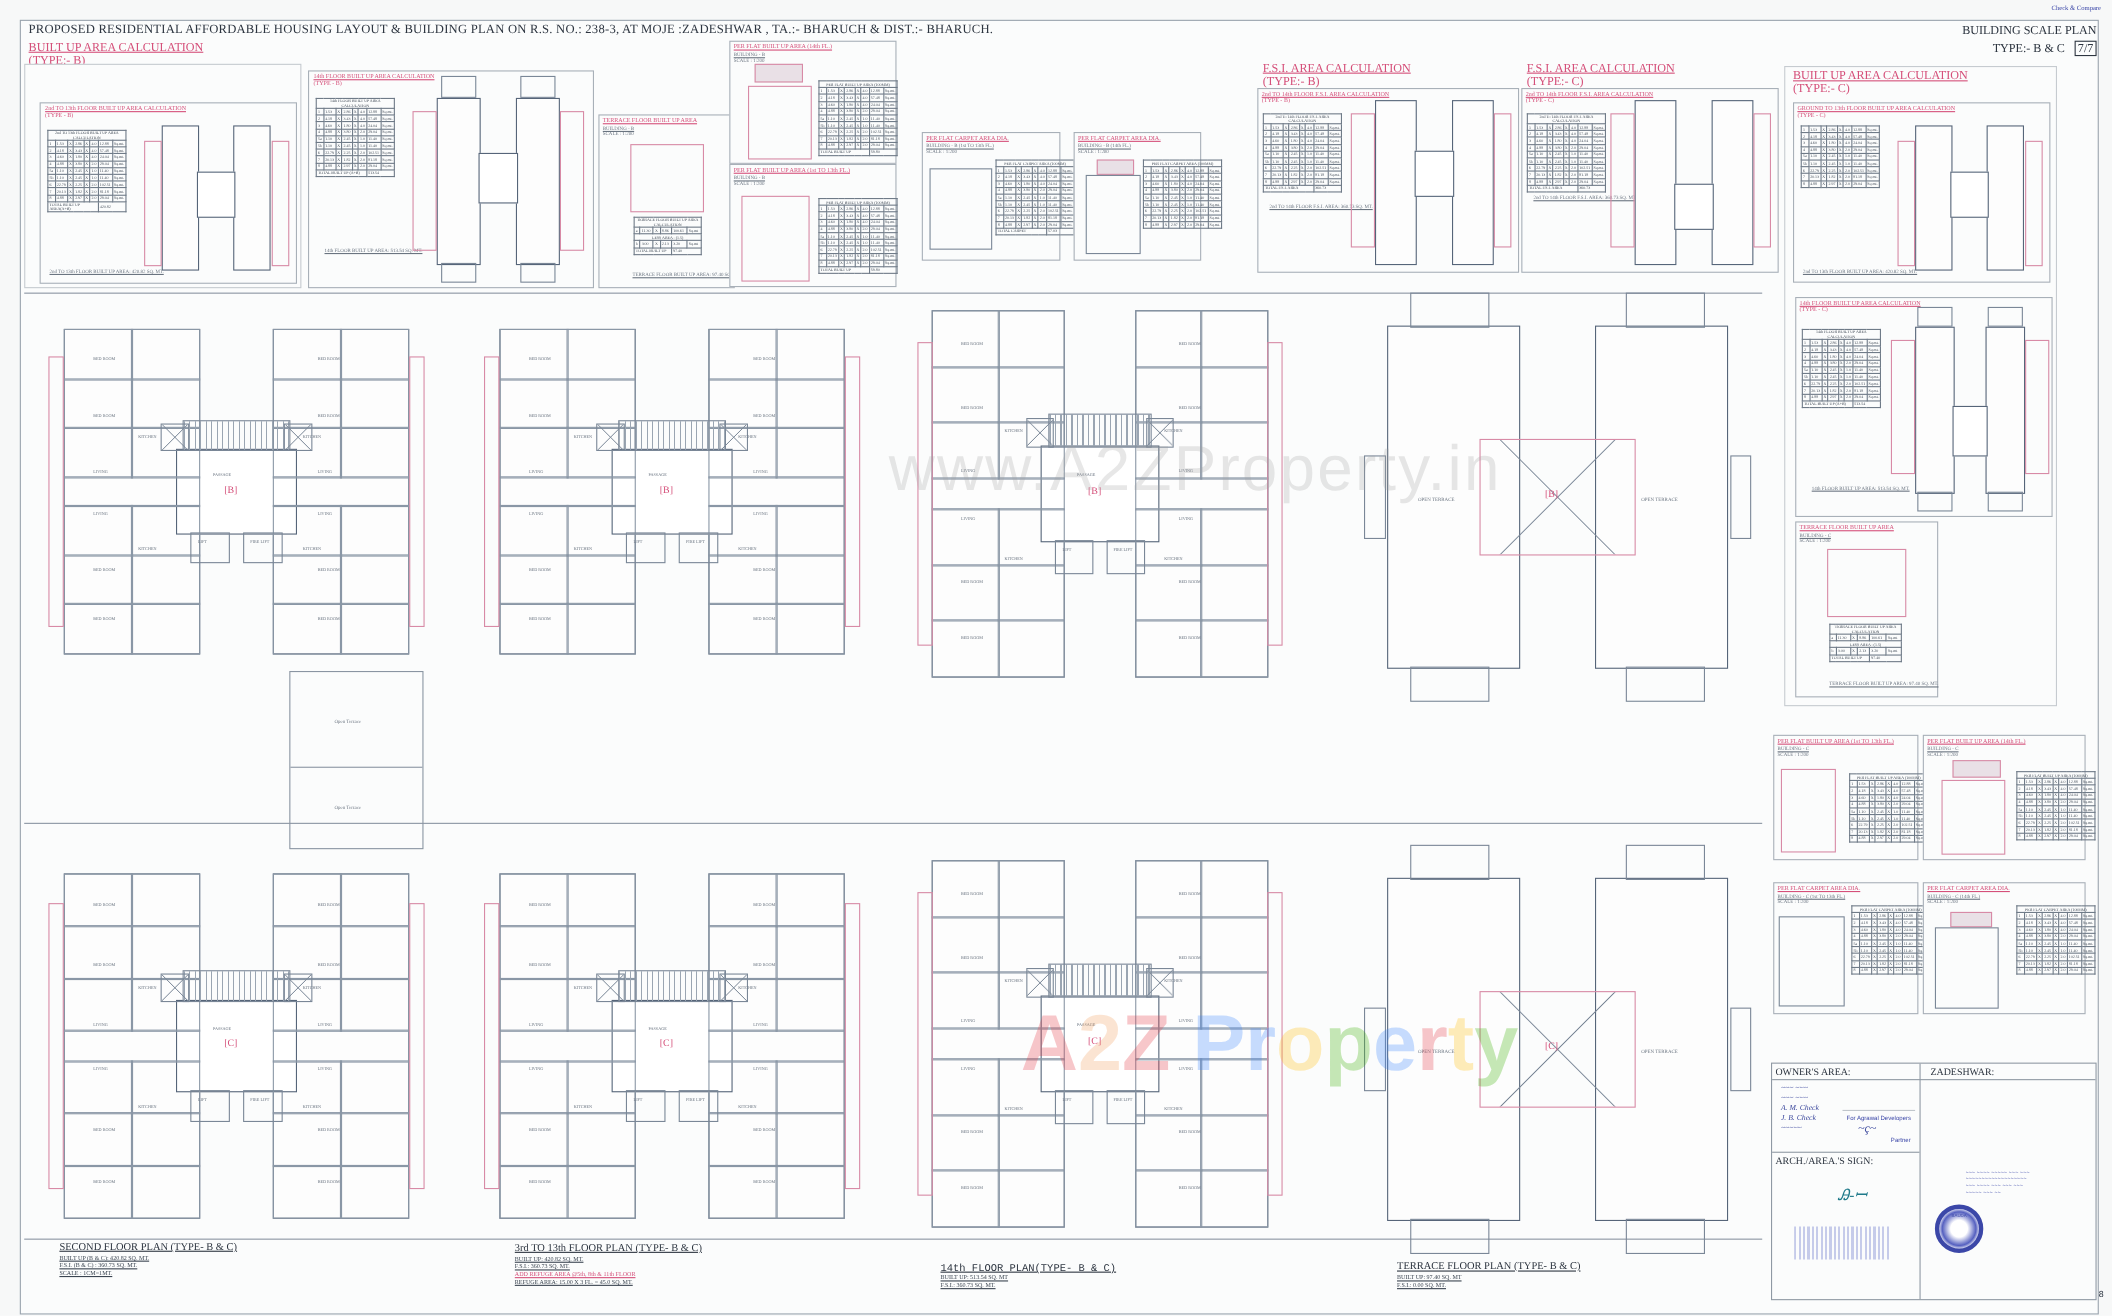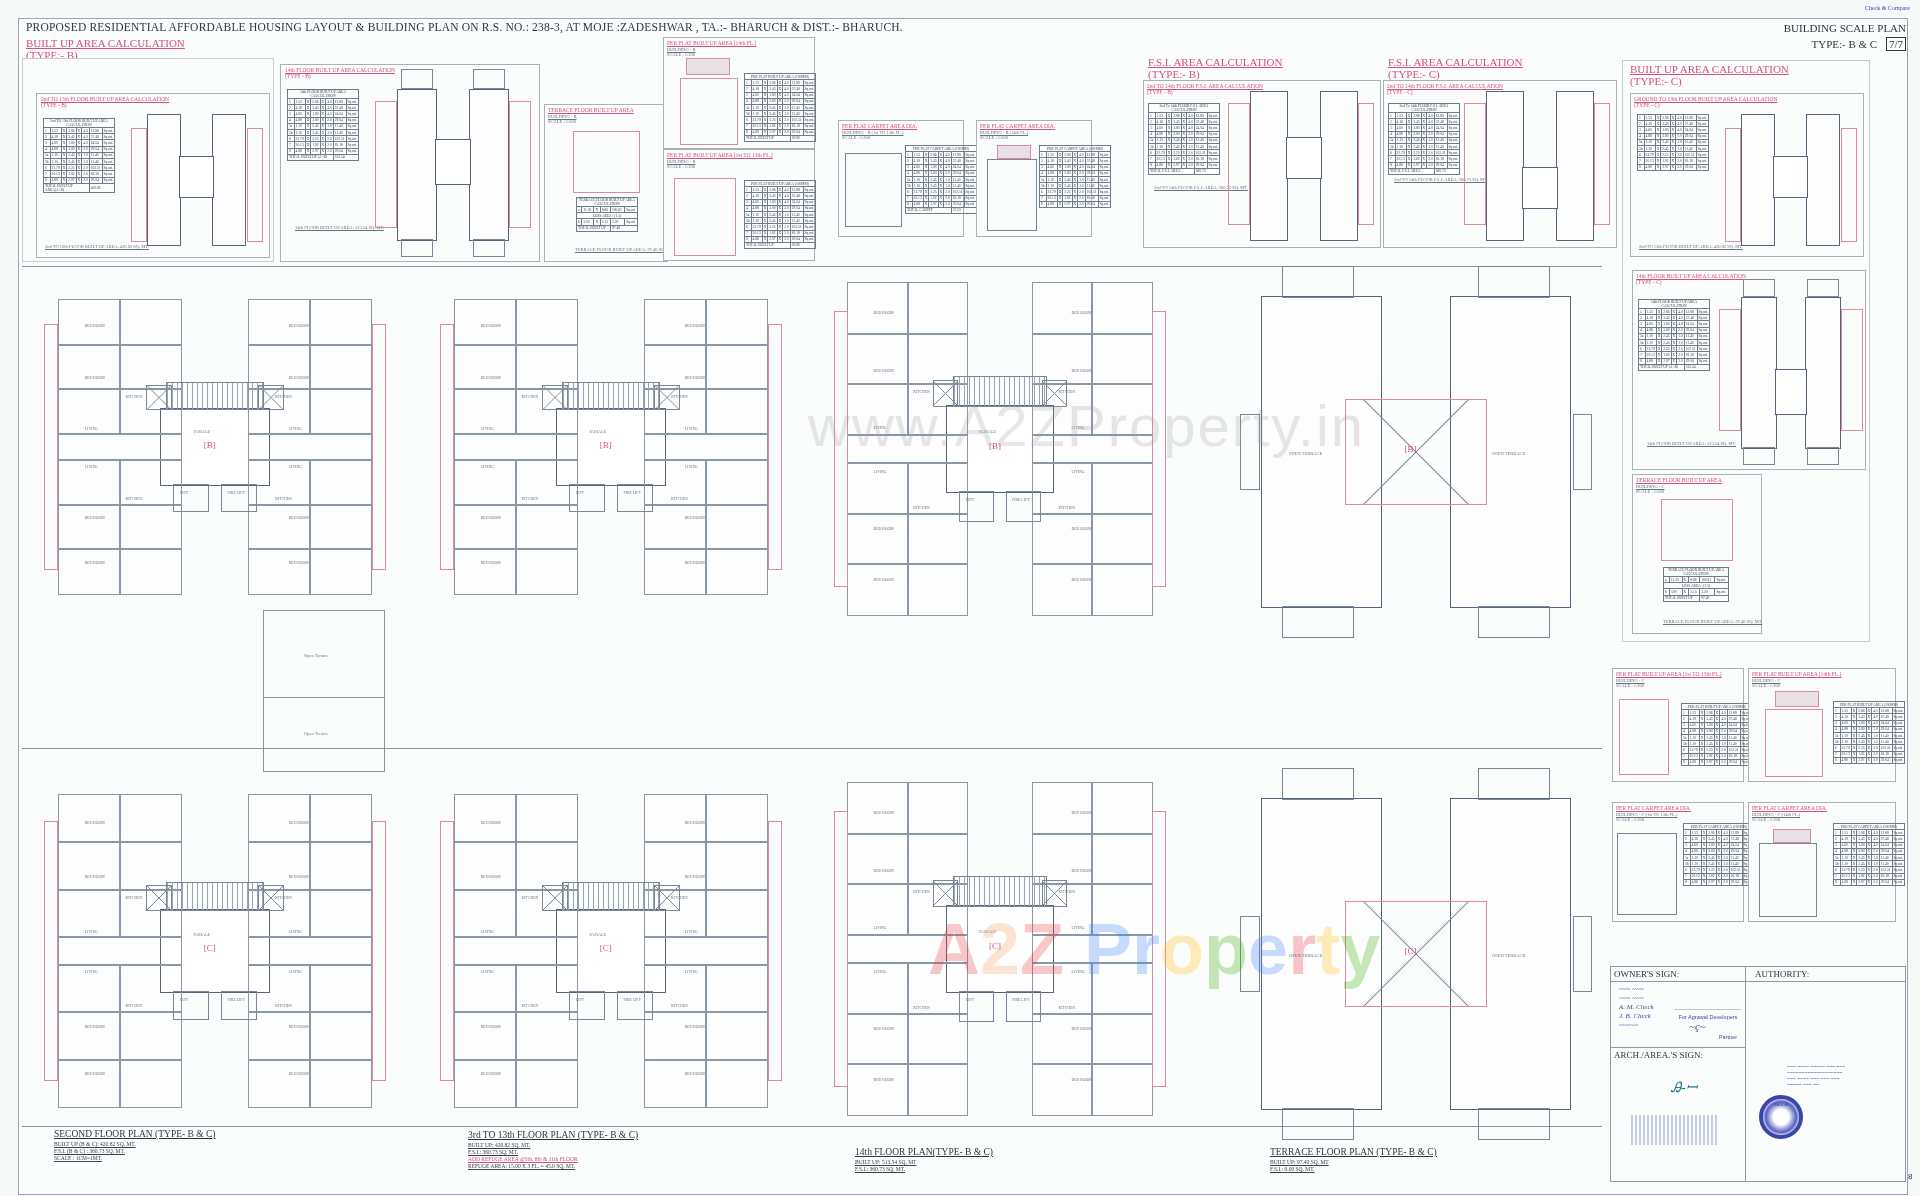--- a/index.html
+++ b/index.html
@@ -2102,34 +2102,34 @@
 <div class="capsub" style="left:54px;top:1141px;">BUILT UP (B &amp; C): 420.82 SQ. MT.</div>
 <div class="capsub" style="left:54px;top:1148px;">F.S.I. (B &amp; C) : 360.73 SQ. MT.</div>
 <div class="capsub" style="left:54px;top:1155px;">SCALE : 1CM=1MT.</div>
 
 <div class="caption" style="left:468px;top:1130px;">3rd TO 13th FLOOR PLAN (TYPE- B &amp; C)</div>
 <div class="capsub" style="left:468px;top:1142px;">BUILT UP: 420.82 SQ. MT.</div>
 <div class="capsub" style="left:468px;top:1149px;">F.S.I.: 360.73 SQ. MT.</div>
 <div class="capsub pink" style="left:468px;top:1156px;color:#d5507a;">ADD REFUGE AREA @5th, 8th &amp; 11th FLOOR</div>
 <div class="capsub" style="left:468px;top:1163px;">REFUGE AREA: 15.00 X 3 FL. = 45.0 SQ. MT.</div>
 
-<div class="caption" style="left:855px;top:1147px;">14th FLOOR PLAN(TYPE- B &amp; C)</div>
+<div class="caption" style="left:855px;top:1147px;font-family:Liberation Mono, monospace;">14th FLOOR PLAN(TYPE- B &amp; C)</div>
 <div class="capsub" style="left:855px;top:1159px;">BUILT UP: 513.54 SQ. MT</div>
 <div class="capsub" style="left:855px;top:1166px;">F.S.I.: 360.73 SQ. MT.</div>
 
 <div class="caption" style="left:1270px;top:1147px;">TERRACE FLOOR PLAN (TYPE- B &amp; C)</div>
 <div class="capsub" style="left:1270px;top:1159px;">BUILT UP: 97.40 SQ. MT</div>
 <div class="capsub" style="left:1270px;top:1166px;">F.S.I.: 0.00 SQ. MT.</div>
 
 <div class="sign-box" style="left:1610px;top:966px;width:294px;height:214px;">
   <div style="position:absolute;left:0;top:14px;width:294px;border-top:1px solid #8f99a4;"></div>
   <div style="position:absolute;left:134px;top:0;height:214px;border-left:1px solid #8f99a4;"></div>
   <div style="position:absolute;left:0;top:80px;width:134px;border-top:1px solid #8f99a4;"></div>
-  <div class="sign-label" style="position:absolute;left:3px;top:2px;">OWNER'S SIGN:</div>
-  <div class="sign-label" style="position:absolute;left:144px;top:2px;">AUTHORITY:</div>
+  <div class="sign-label" style="position:absolute;left:3px;top:2px;">OWNER'S AREA:</div>
+  <div class="sign-label" style="position:absolute;left:144px;top:2px;">ZADESHWAR:</div>
   <div class="sign-label" style="position:absolute;left:3px;top:83px;">ARCH./AREA.'S SIGN:</div>
   <div class="hand" style="left:8px;top:18px;">
     <div>~~~ ~~~</div>
       <div>~~~ ~~~</div>
     <div>A. M. Check</div>
     <div>J. B. Check</div>
     <div>~~~~~</div>
   </div>
   <div style="position:absolute;left:64px;top:42px;width:66px;height:34px;border-top:1px solid #c0c6cc;">
     <div style="font-family:'Liberation Sans',sans-serif;font-size:5.5px;color:#3b47a8;text-align:center;margin-top:4px;">For Agrawal Developers</div>

